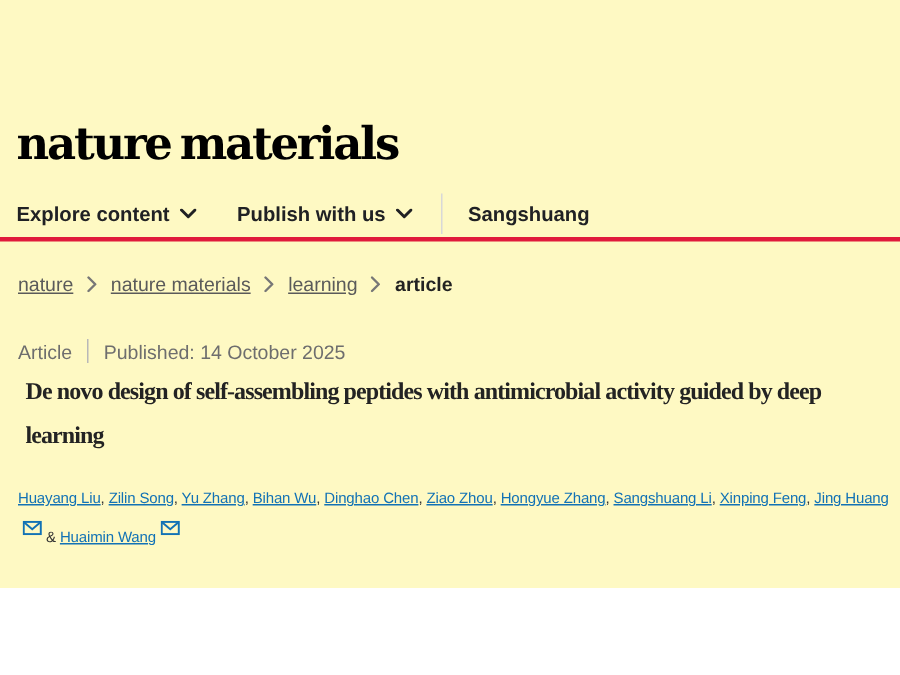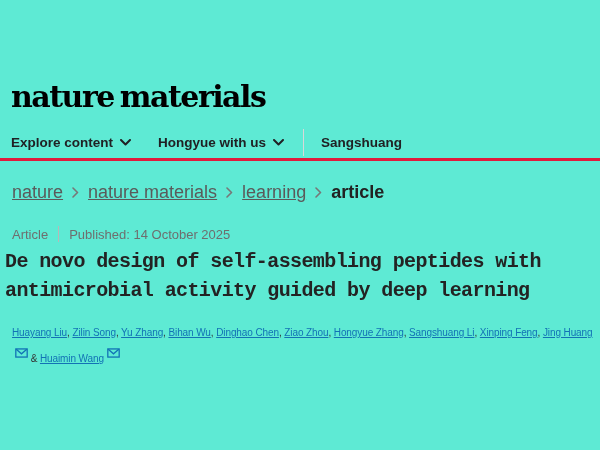--- a/index.html
+++ b/index.html
@@ -1,20 +1,20 @@
 <!DOCTYPE html>
 <html><head>
 <meta charset="utf-8">
 <style>
   * { margin:0; padding:0; box-sizing:border-box; }
   html,body { background:#ffffff; }
   .page {
     position:relative;
-    width:600px; height:450px;
-    background:#5eead4;
+    width:600px; height:392px;
+    background:#fef9c3;
     overflow:hidden;
     font-family:"Liberation Sans", sans-serif;
   }
   .logo {
     position:absolute; left:11px; top:82px;
     font-family:"DejaVu Serif", serif;
     font-weight:700; font-size:30px; line-height:1;
     letter-spacing:-1.5px; word-spacing:-3px;
     color:#000000; cursor:pointer;
   }
@@ -32,34 +32,34 @@
     width:1px; height:27px; background:#d8d8d8;
     margin:0 17px 0 -8px;
   }
   .red-rule {
     position:absolute; left:0; top:158px;
     width:600px; height:3px;
   }
   .breadcrumb {
     position:absolute; left:12px; top:182px;
     display:flex; align-items:center; gap:9px;
-    font-size:18px; color:#5a5a5a; white-space:nowrap;
+    font-size:13px; color:#5a5a5a; white-space:nowrap;
   }
   .crumb { color:#5a5a5a; text-decoration:underline; cursor:pointer; }
   .crumb-current { color:#222222; font-weight:700; text-decoration:none; }
   .meta {
     position:absolute; left:12px; top:226px;
     display:flex; align-items:center;
     font-size:13px; color:#6e6e6e; white-space:nowrap;
   }
   .meta-divider { width:1px; height:16px; background:#b8b8b8; margin:0 10px; }
   .title {
-    position:absolute; left:5px; top:247px; width:582px;
-    font-family:Liberation Mono, monospace;
-    font-weight:700; font-size:20px; line-height:29px;
+    position:absolute; left:17px; top:247px; width:582px;
+    font-family:Liberation Serif, serif;
+    font-weight:700; font-size:16px; line-height:29px;
     letter-spacing:-0.6px; color:#232323;
   }
   .authors {
     position:absolute; left:12px; top:320px; width:586px;
     font-size:10px; line-height:26px; color:#333333;
     letter-spacing:-0.1px;
   }
   .author { text-decoration:underline; cursor:pointer; }
   .sep { color:#333333; }
   .email-icon { display:inline-block; transform:translateY(-4px); margin-left:3px; cursor:pointer; }
@@ -73,21 +73,21 @@
   <div class="logo">nature materials</div>
 
   <nav class="nav">
     <div class="nav-item">
       <span>Explore content</span>
       <svg class="chev-down" width="11" height="7" viewBox="0 0 11 7">
           <path d="M1 1 L5.5 5.5 L10 1" fill="none" stroke="#202124" stroke-width="2" stroke-linecap="round" stroke-linejoin="round"></path>
         </svg>
     </div>
     <div class="nav-item">
-      <span>Hongyue with us</span>
+      <span>Publish with us</span>
       <svg class="chev-down" width="11" height="7" viewBox="0 0 11 7">
           <path d="M1 1 L5.5 5.5 L10 1" fill="none" stroke="#202124" stroke-width="2" stroke-linecap="round" stroke-linejoin="round"></path>
         </svg>
     </div>
     <div class="nav-divider"></div>
     <div class="nav-item">
       <span>Sangshuang</span>
     </div>
   </nav>
 

